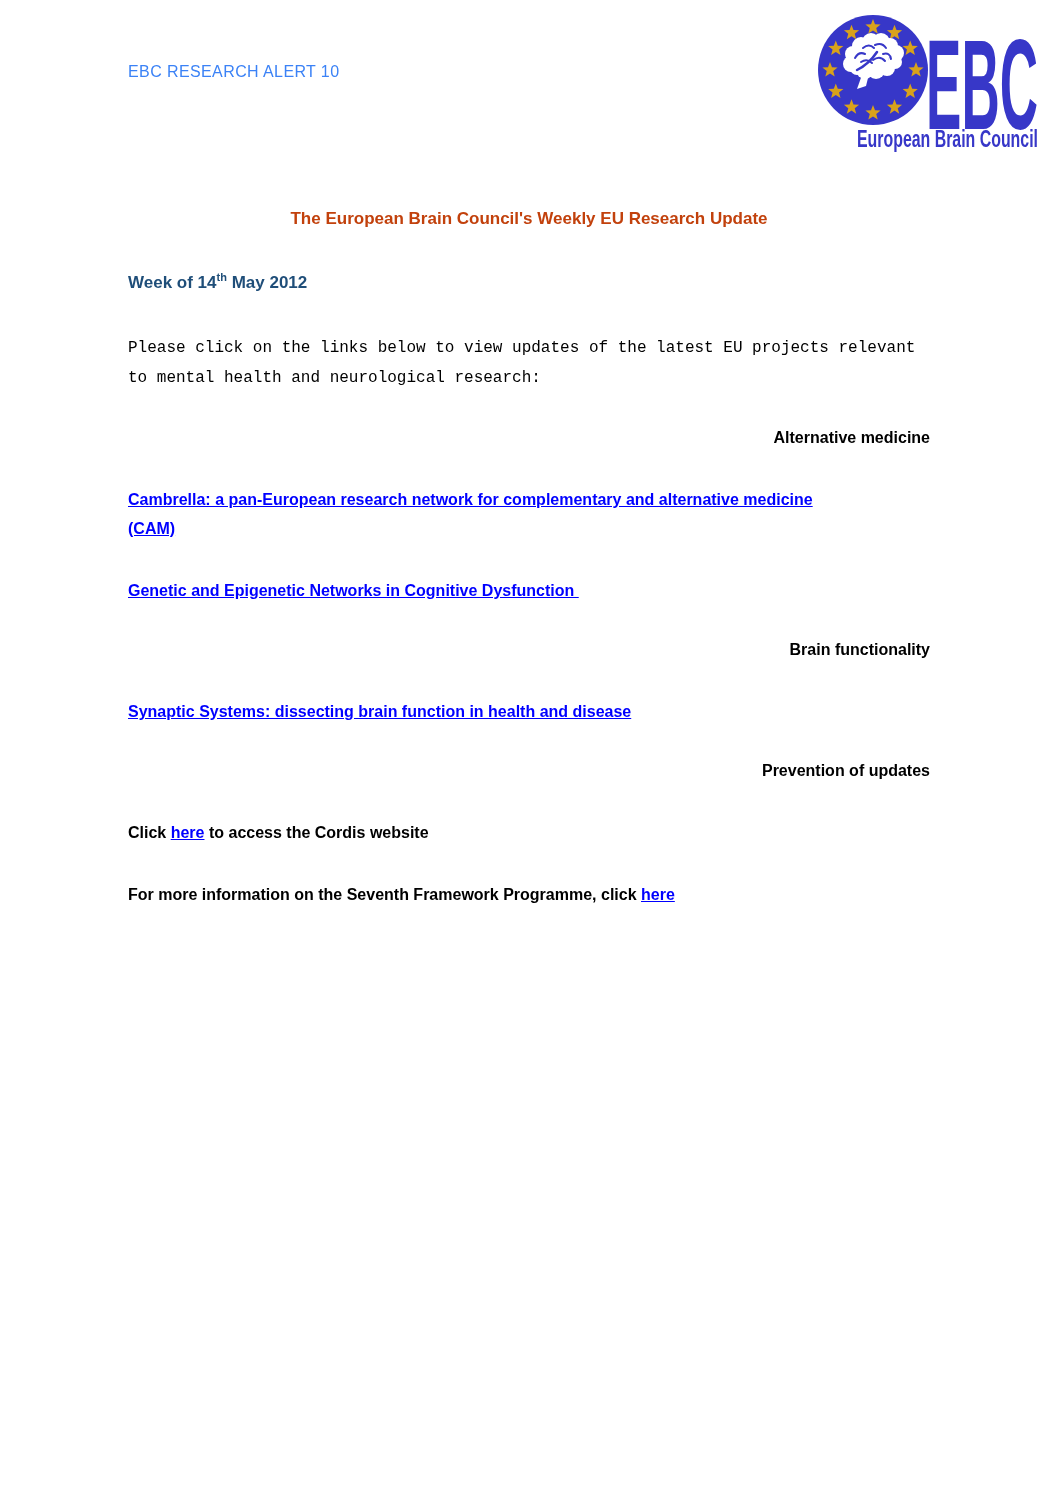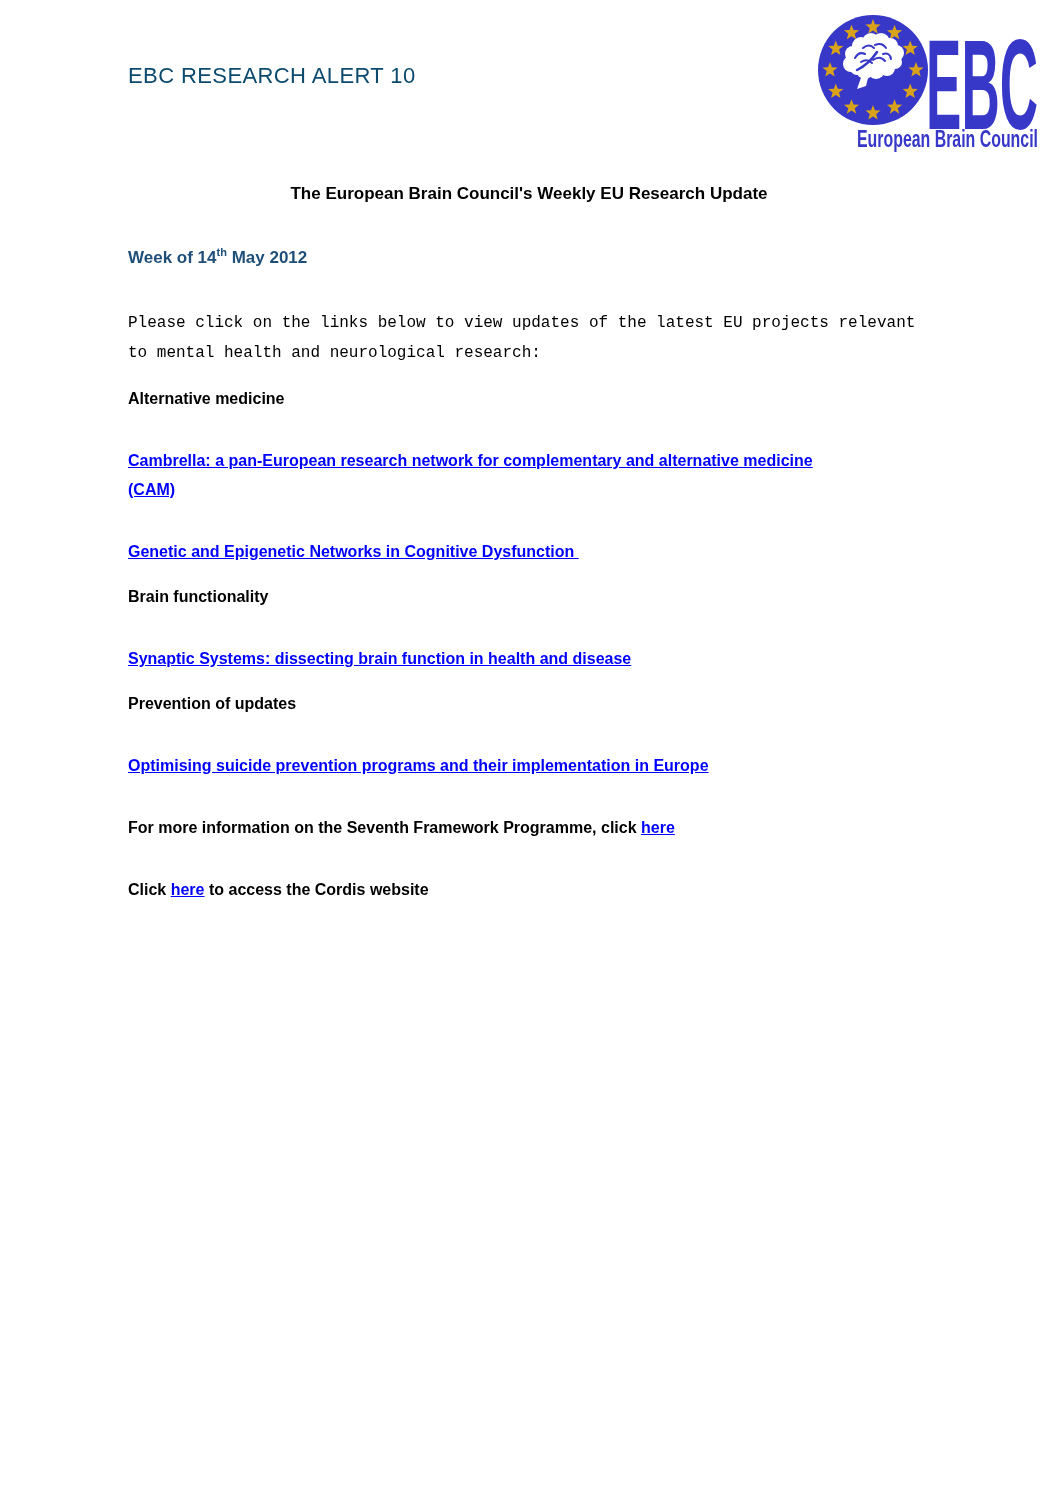--- a/index.html
+++ b/index.html
@@ -1,28 +1,28 @@
 <!DOCTYPE html>
 <html><head>
 <meta charset="utf-8">
 <style>
   html,body{margin:0;padding:0;background:#ffffff;}
   body{width:1058px;height:1497px;position:relative;font-family:"Liberation Sans",sans-serif;color:#000;}
   .page{position:relative;width:1058px;height:1497px;overflow:hidden;background:#fff;}
 
-  .doc-title{position:absolute;left:128px;top:63px;font-size:22px;letter-spacing:.4px;color:#0c4a6e;}
+  .doc-title{position:absolute;left:128px;top:63px;font-size:16px;letter-spacing:.4px;color:#3b82f6;}
 
   .logo{position:absolute;left:813px;top:12px;width:230px;height:140px;}
 
   .main{position:absolute;left:128px;top:93px;width:802px;font-size:16px;line-height:29px;}
-  .title{margin-top:86px;text-align:center;font-weight:bold;font-size:17px;color:#000000;}
+  .title{margin-top:111px;text-align:center;font-weight:bold;font-size:17px;color:#c2410c;}
   .subtitle{margin-top:30px;text-align:left;font-weight:bold;font-size:17px;color:#1F4E79;}
   .subtitle sup{font-size:11px;}
   .intro{margin-top:36px;line-height:30px;font-family:Liberation Mono, monospace;}
-  .section-heading{margin-top:16px;font-weight:bold;}
+  .section-heading{margin-top:30px;font-weight:bold;text-align:right;}
   .section-link{margin-top:33px;}
   a.link{color:#0000FF;font-weight:bold;text-decoration:underline;white-space:pre-wrap;cursor:pointer;}
   .footer-line{margin-top:33px;font-weight:bold;}
 </style>
 </head>
 <body>
 
 <div class="page">
 
   <div class="doc-title">EBC RESEARCH ALERT 10</div>
@@ -94,26 +94,23 @@
     <div class="section-link">
       <a class="link">Genetic and Epigenetic Networks in Cognitive Dysfunction </a>
     </div>
 
     <div class="section-heading">Brain functionality</div>
     <div class="section-link">
       <a class="link">Synaptic Systems: dissecting brain function in health and disease</a>
     </div>
 
     <div class="section-heading">Prevention of updates</div>
-    <div class="section-link">
-      <a class="link">Optimising suicide prevention programs and their implementation in Europe</a>
+
+    <div class="footer-line">
+      <span>Click </span><a class="link">here</a><span> to access the Cordis website</span>
     </div>
 
     <div class="footer-line">
       <span>For more information on the Seventh Framework Programme, click </span><a class="link">here</a>
     </div>
 
-    <div class="footer-line">
-      <span>Click </span><a class="link">here</a><span> to access the Cordis website</span>
-    </div>
-
   </div>
 </div>
 
 </body></html>

